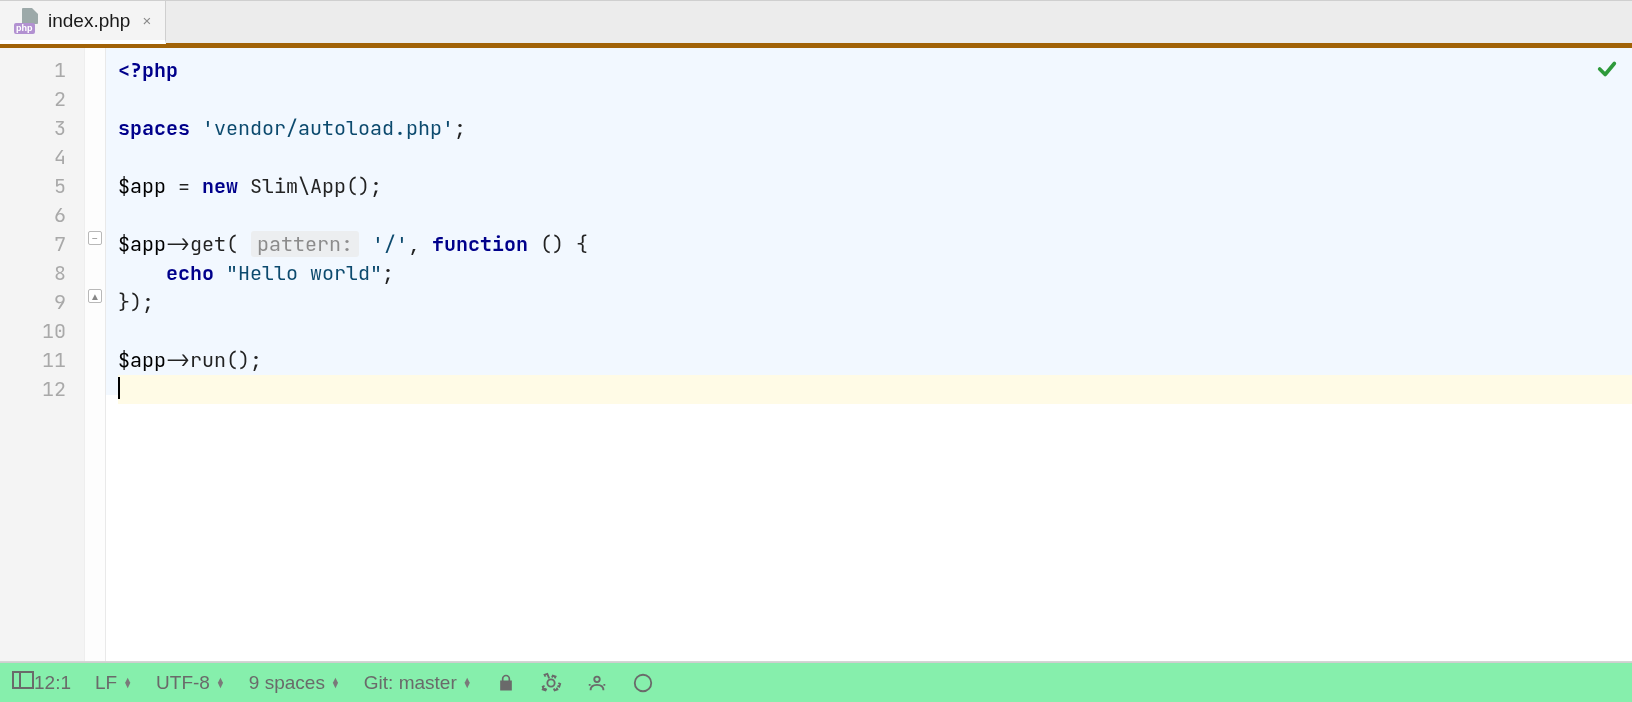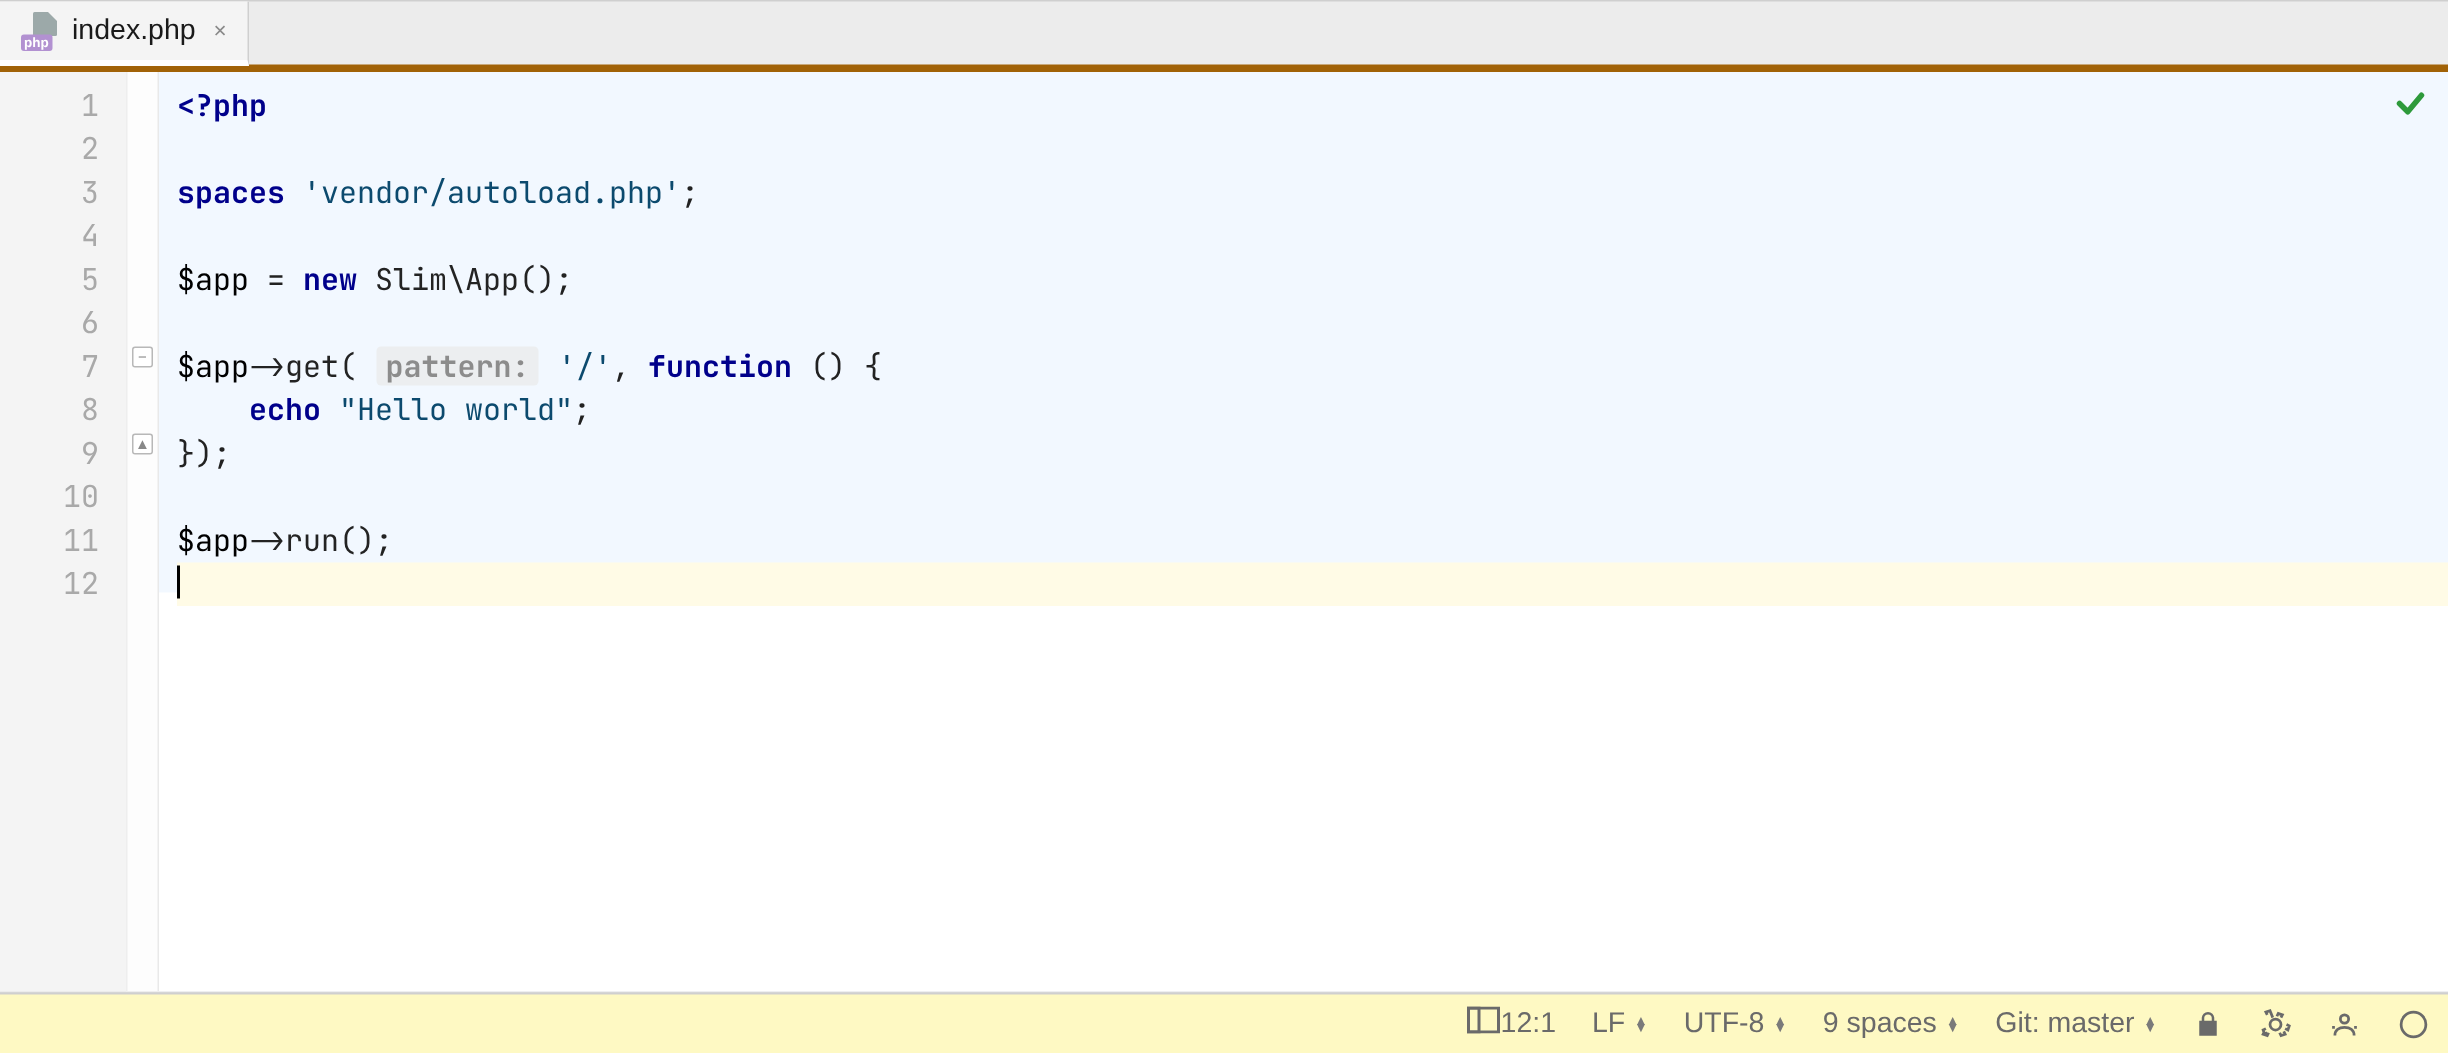--- a/index.html
+++ b/index.html
@@ -128,36 +128,36 @@
   .tok-tag{ color:#00008b; font-weight:bold;}
   .tok-kw{  color:#00008b; font-weight:bold;}
   .tok-str{ color:#0c4a6e; font-weight:normal;}
   .tok-id { color:#232323;}
   .tok-var{ color:#000000;}
   .tok-pn { color:#222;}
   .hint{
     background:#eceef0; color:#8c8c8c;
     border-radius:3px;
     padding:0 6px; margin:0 1px;
-    font-weight:bold;
+    font-weight:normal;
   }
 
   .check-icon{
     position:absolute; top:10px; right:14px;
     z-index:3;
   }
 
   
   .statusbar{
     height:40px;
     display:flex;
     align-items:center;
-    justify-content:flex-end;
+    justify-content:flex-start;
     padding:0 12px;
-    background:#fef9c3;
+    background:#86efac;
     border-top:1px solid #cfcfcf;
     font-size:19px;
     color:#6a6a6a;
   }
   .status-right{ display:flex; align-items:center; gap:24px;}
   .status-item{ display:flex; align-items:center; gap:6px; cursor:pointer;}
   .updown{
     display:inline-flex; flex-direction:column; line-height:5px; font-size:9px;color:#7a7a7a;
   }
   .lock-icon, .plugin-icon, .assist-icon, .search-icon, .panel-icon{

